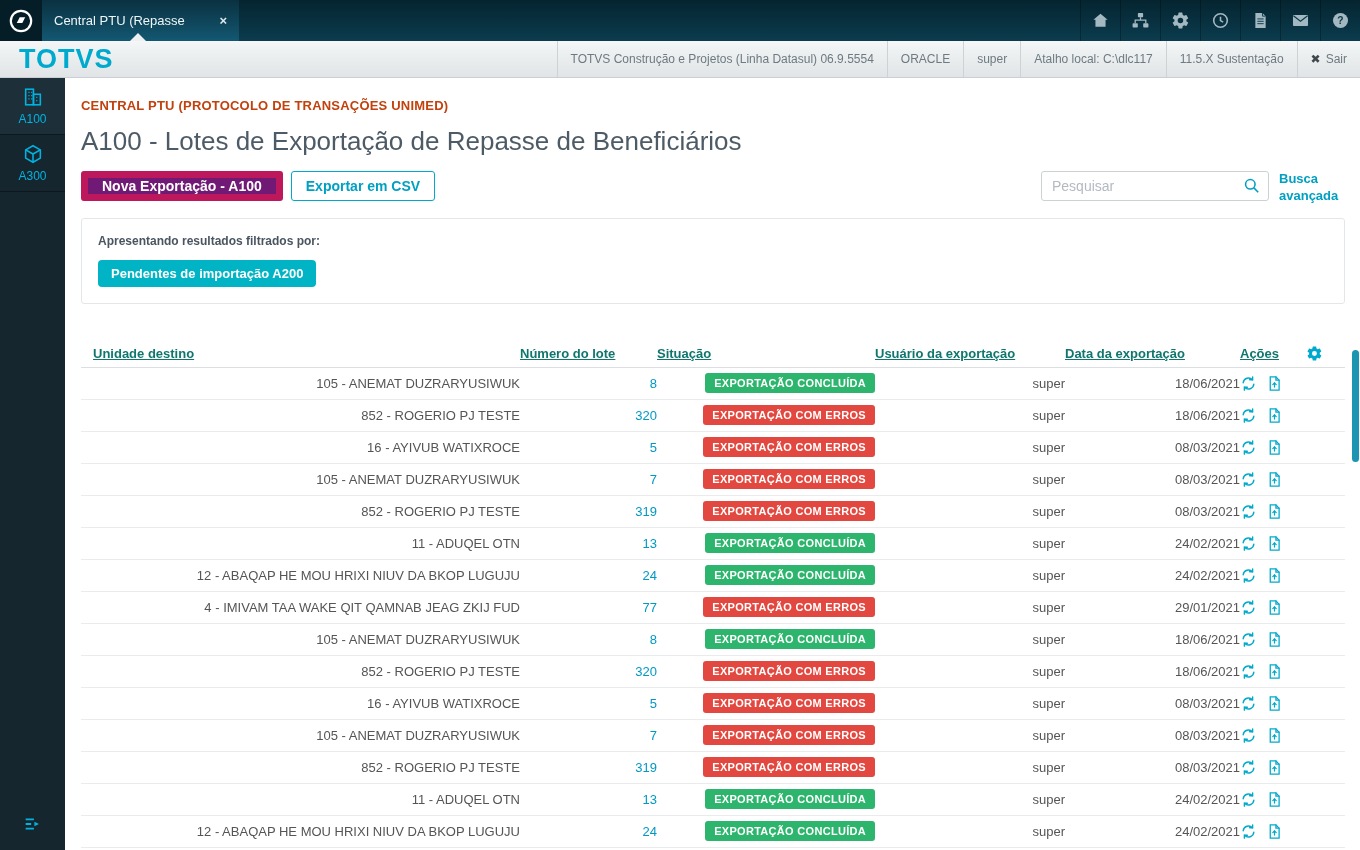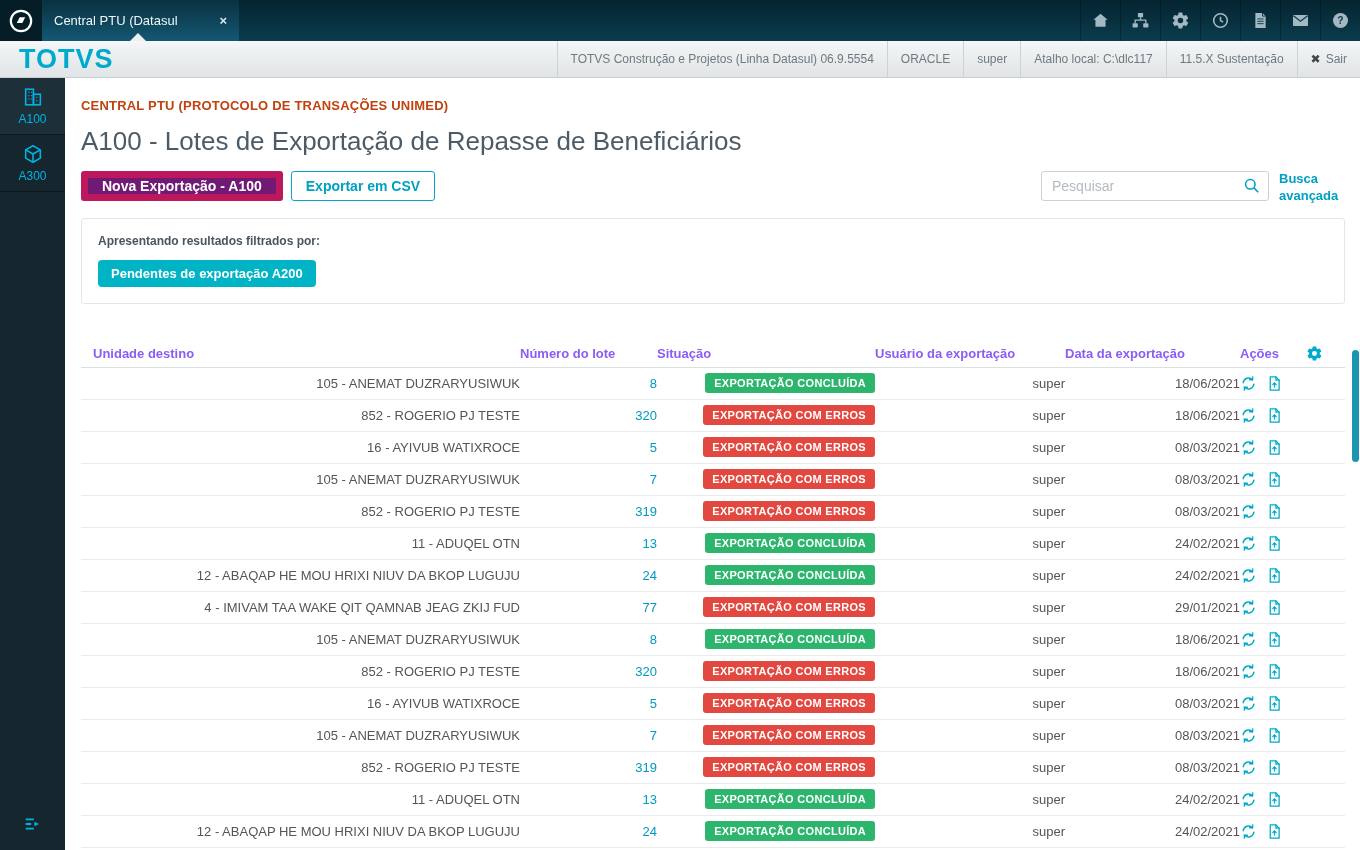--- a/index.html
+++ b/index.html
@@ -50,21 +50,21 @@
   .search-icon { position:absolute; right:8px; top:5px; color:#00a0c2; cursor:pointer; }
   .search-icon svg { width:19px; height:19px; }
   .adv-search { width:66px; margin-left:10px; color:#00a0c2; font-size:13px; font-weight:600; line-height:1.3; cursor:pointer; }
 
   .filter-card { margin-top:13px; border:1px solid #e4e7e9; border-radius:3px; padding:15px 16px 16px; background:#fff; }
   .filter-label { color:#4a5560; font-size:12px; font-weight:bold; }
   .filter-chip { display:inline-block; margin-top:12px; background:#00b4c5; color:#fff; font-size:13px; font-weight:bold; padding:6px 13px; border-radius:4px; cursor:pointer; }
 
   
   .table { margin-top:36px; }
-  .thead { display:flex; align-items:center; height:28px; border-bottom:1px solid #dcdfe1; color:#8b5cf6; font-size:13px; font-weight:bold; }
+  .thead { display:flex; align-items:center; height:28px; border-bottom:1px solid #dcdfe1; color:#0f766e; font-size:13px; font-weight:bold;text-decoration:underline; }
   .trow { display:flex; align-items:center; height:32px; border-bottom:1px solid #e9ebec; font-size:13px; color:#555;text-align:right; }
   .col-unit { width:439px; padding-left:12px; }
   .col-lot { width:137px; }
   .col-status { width:218px; }
   .col-user { width:190px; }
   .col-date { width:175px; }
   .col-actions { flex:1; display:flex; align-items:center; }
   .thead .col-actions { justify-content:space-between; padding-right:22px; }
   .gear-head { color:#00a9ce; cursor:pointer; display:flex; }
   .gear-head svg { width:17px; height:17px; }
@@ -83,21 +83,21 @@
 <div class="screen">
 
   <div class="topbar">
     <div class="logo-box">
       <svg viewBox="0 0 24 24" width="26" height="26">
         <circle cx="12" cy="12" r="9.4" stroke="#ffffff" stroke-width="2" fill="none"></circle>
         <path d="M8.1 13.8l2.7-5.2h5.1l-2.7 5.2z" fill="#ffffff"></path>
       </svg>
     </div>
     <div class="tab">
-      <span class="tab-title">Central PTU (Datasul</span>
+      <span class="tab-title">Central PTU (Repasse</span>
       <span class="tab-close">×</span>
       <span class="tab-notch"></span>
     </div>
     <div class="topbar-spacer"></div>
     <div class="top-icons">
       <span class="top-icon">
         <svg viewBox="0 0 24 24">
             <path d="M12 3.5L3 11h2.6v9h12.8v-9H21z" fill="currentColor"></path>
           </svg>
       </span>
@@ -197,21 +197,21 @@
                 <circle cx="10.5" cy="10.5" r="6"></circle>
                 <path d="M15 15l5.5 5.5"></path>
               </svg>
           </span>
         </div>
         <div class="adv-search">Busca avançada</div>
       </div>
 
       <div class="filter-card">
         <div class="filter-label">Apresentando resultados filtrados por:</div>
-        <span class="filter-chip">Pendentes de exportação A200</span>
+        <span class="filter-chip">Pendentes de importação A200</span>
       </div>
 
       <div class="table">
         <div class="thead">
           <div class="col-unit">Unidade destino</div>
           <div class="col-lot">Número do lote</div>
           <div class="col-status">Situação</div>
           <div class="col-user">Usuário da exportação</div>
           <div class="col-date">Data da exportação</div>
           <div class="col-actions">

